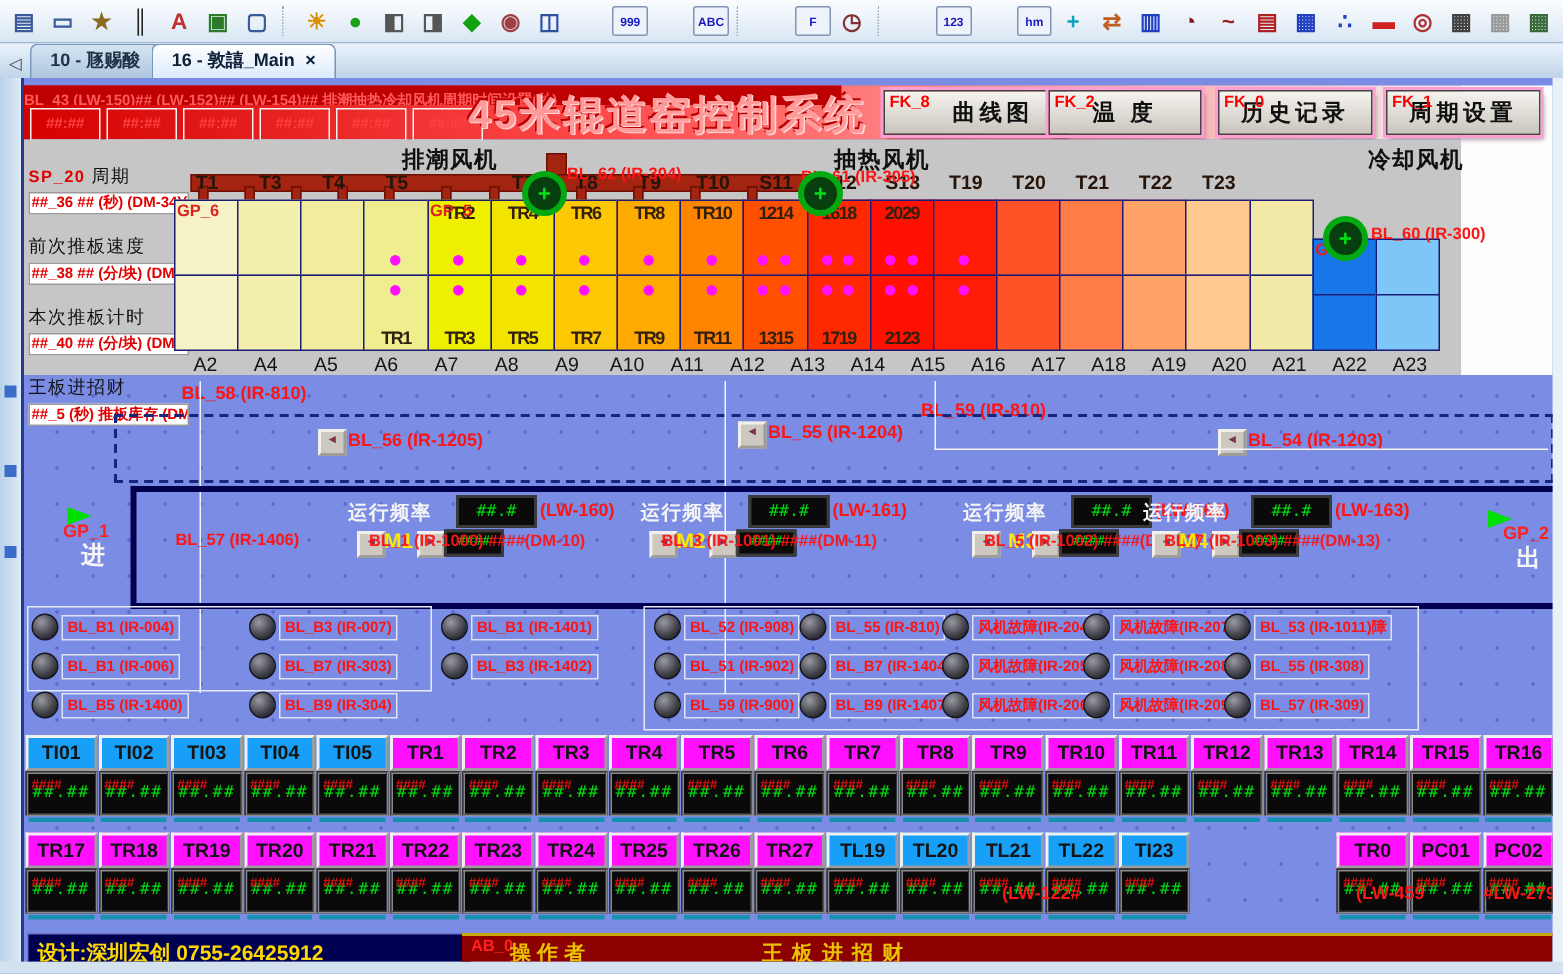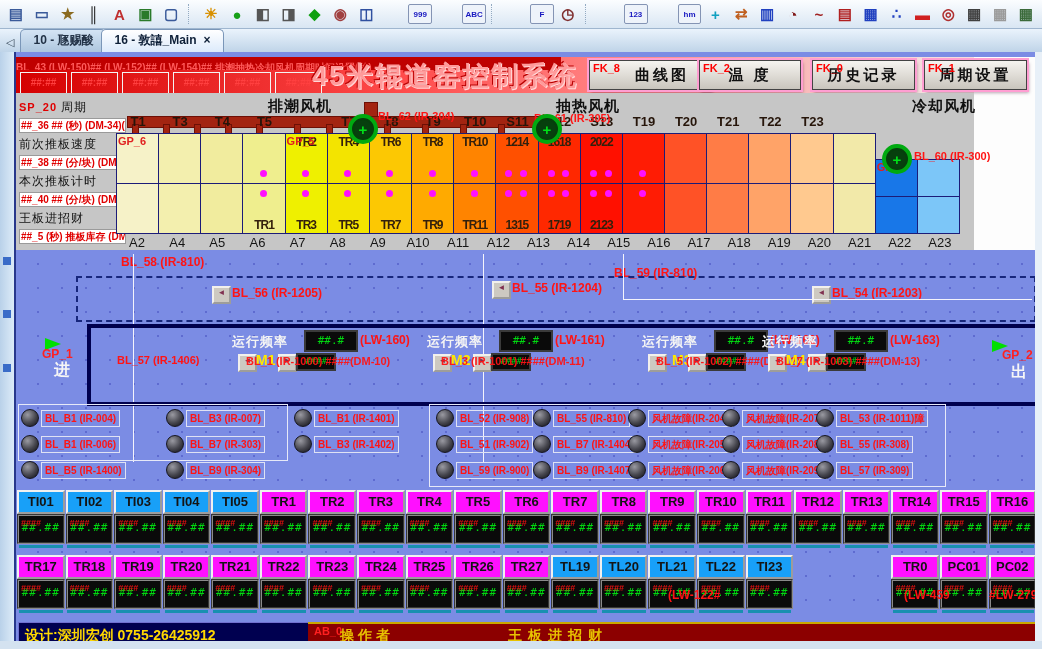--- a/index.html
+++ b/index.html
@@ -41,21 +41,21 @@
     color:#ff9a9a;text-shadow:1px 1px 0 #ffd8d8,-1px -1px 0 #b80000;white-space:nowrap;}
   .hbtn{position:absolute;top:8px;height:28px;background:linear-gradient(#f6f4f0,#c9c5bd);
     border:1px solid #444;box-shadow:0 0 0 2px #ff9ed2,2px 3px 3px rgba(60,0,40,.35);
     font-size:15px;font-weight:bold;color:#101010;display:flex;align-items:center;justify-content:center;letter-spacing:3px;}
   .hbtn .fk{position:absolute;left:3px;top:1px;color:#ff0000;font-size:11px;letter-spacing:0;}
   
   .greypanel{position:absolute;left:0;top:41px;width:958px;height:157px;background:#c6c6c6;}
   .whitebox{position:absolute;left:958px;top:5px;width:63px;height:193px;background:#fdfdfd;}
   .lp{position:absolute;left:3px;top:44px;width:108px;font-size:12px;color:#111;}
   .lp .tagred{color:#e00000;font-size:11px;font-weight:bold;}
-  .lp .lbl{letter-spacing:1px;margin-top:3px;}
+  .lp .lbl{letter-spacing:1px;margin-top:13px;}
   .lp .val{background:#fff;border:1px solid #9a9a9a;color:#e00000;font-size:10px;font-weight:bold;
     width:103px;white-space:nowrap;overflow:hidden;margin:2px 0;padding:0 1px;height:13px;line-height:13px;}
   .fanhdr{position:absolute;font-size:15px;font-weight:bold;color:#101010;letter-spacing:1px;z-index:6;}
   .fantag{position:absolute;color:#ff1414;font-size:11px;font-weight:bold;white-space:nowrap;z-index:5;}
   .fan{position:absolute;width:22px;height:22px;border-radius:50%;background:#07400e;border:4px solid #00aa10;
     box-shadow:inset 0 0 0 2px #063f0c;display:flex;align-items:center;justify-content:center;
     color:#00e018;font-size:15px;font-weight:bold;z-index:5;}
   .pipe{position:absolute;background:#a32411;border:1px solid #6d0f05;}
   .opipe{position:absolute;background:#f47118;border:1px solid #b04200;}
   
@@ -386,21 +386,21 @@
                 <span class="clbl">1719</span>
                 <span class="kdot" style="left: 22%; top: 6px;"></span>
                 <span class="kdot" style="left: 58%; top: 6px;"></span>
               </div>
             </div>
           </div>
           <div class="kcol">
             <div class="kzone">S13</div>
             <div class="kcells">
               <div class="kcell t" style="background: rgb(255, 16, 0);">
-                <span class="clbl">2022</span>
+                <span class="clbl">2029</span>
                 <span class="kdot" style="left: 22%; bottom: 6px;"></span>
                 <span class="kdot" style="left: 58%; bottom: 6px;"></span>
               </div>
               <div class="kcell b" style="background: rgb(255, 16, 0);">
                 <span class="clbl">2123</span>
                 <span class="kdot" style="left: 22%; top: 6px;"></span>
                 <span class="kdot" style="left: 58%; top: 6px;"></span>
               </div>
             </div>
           </div>

